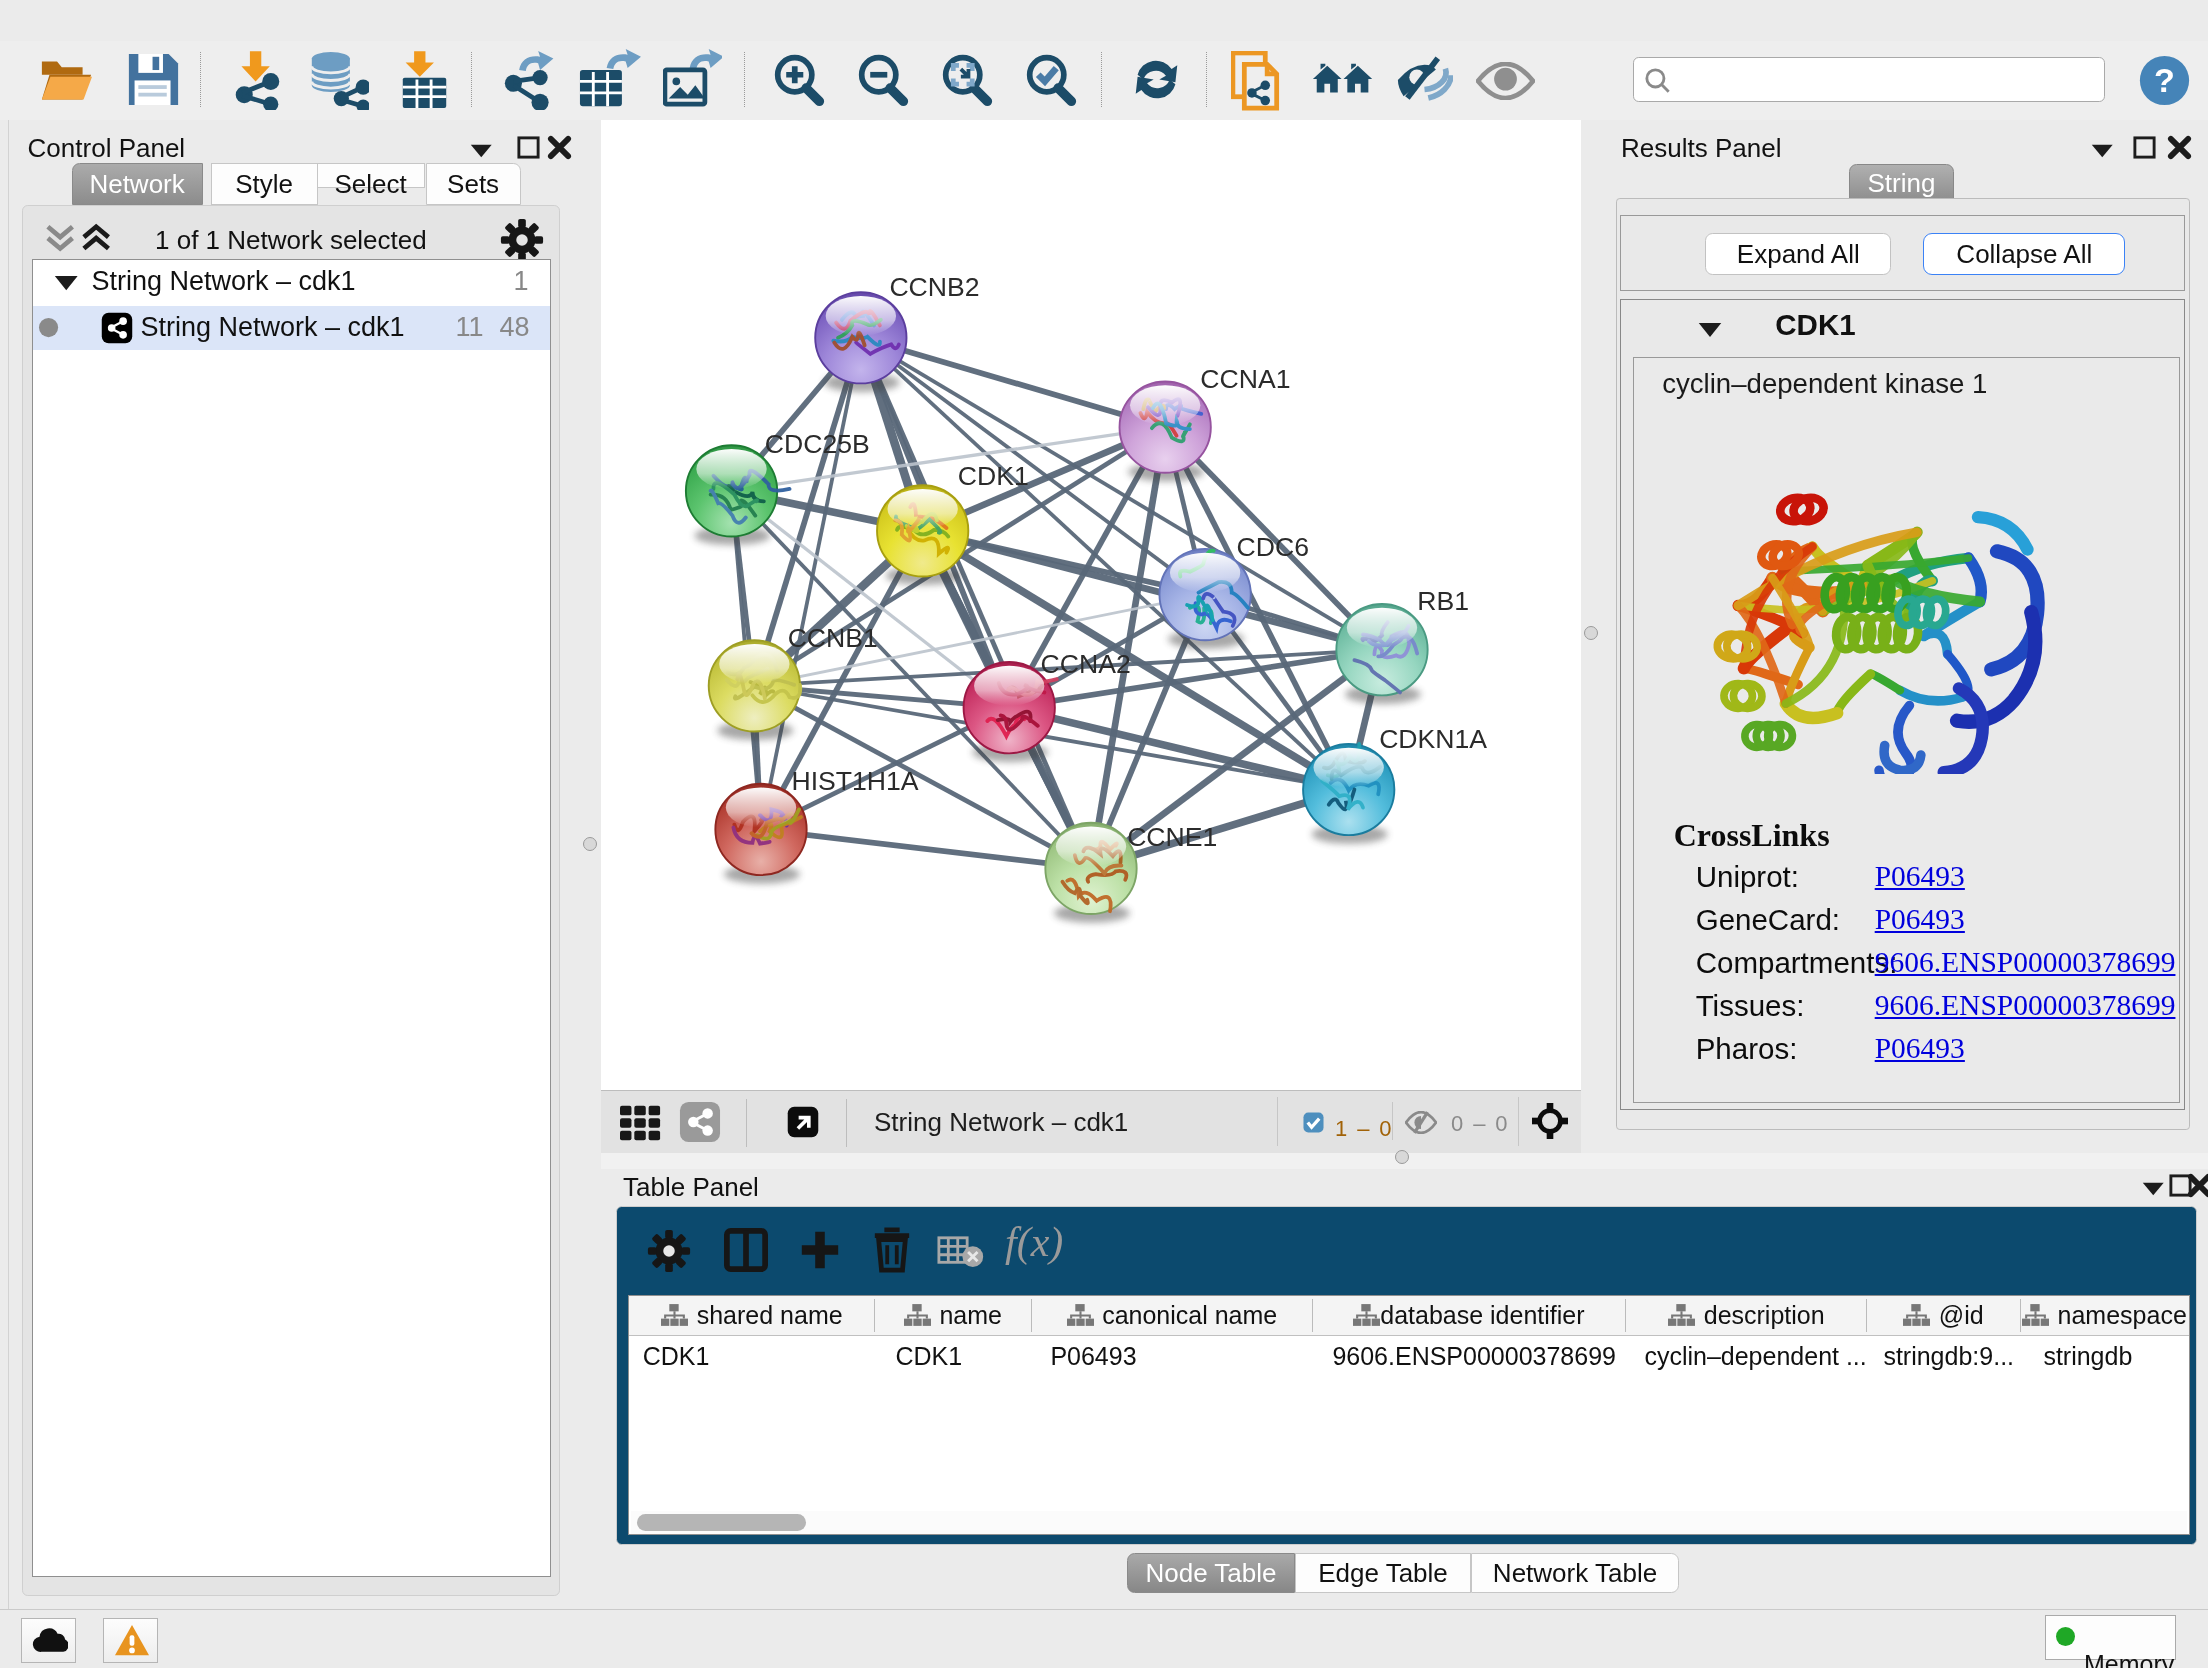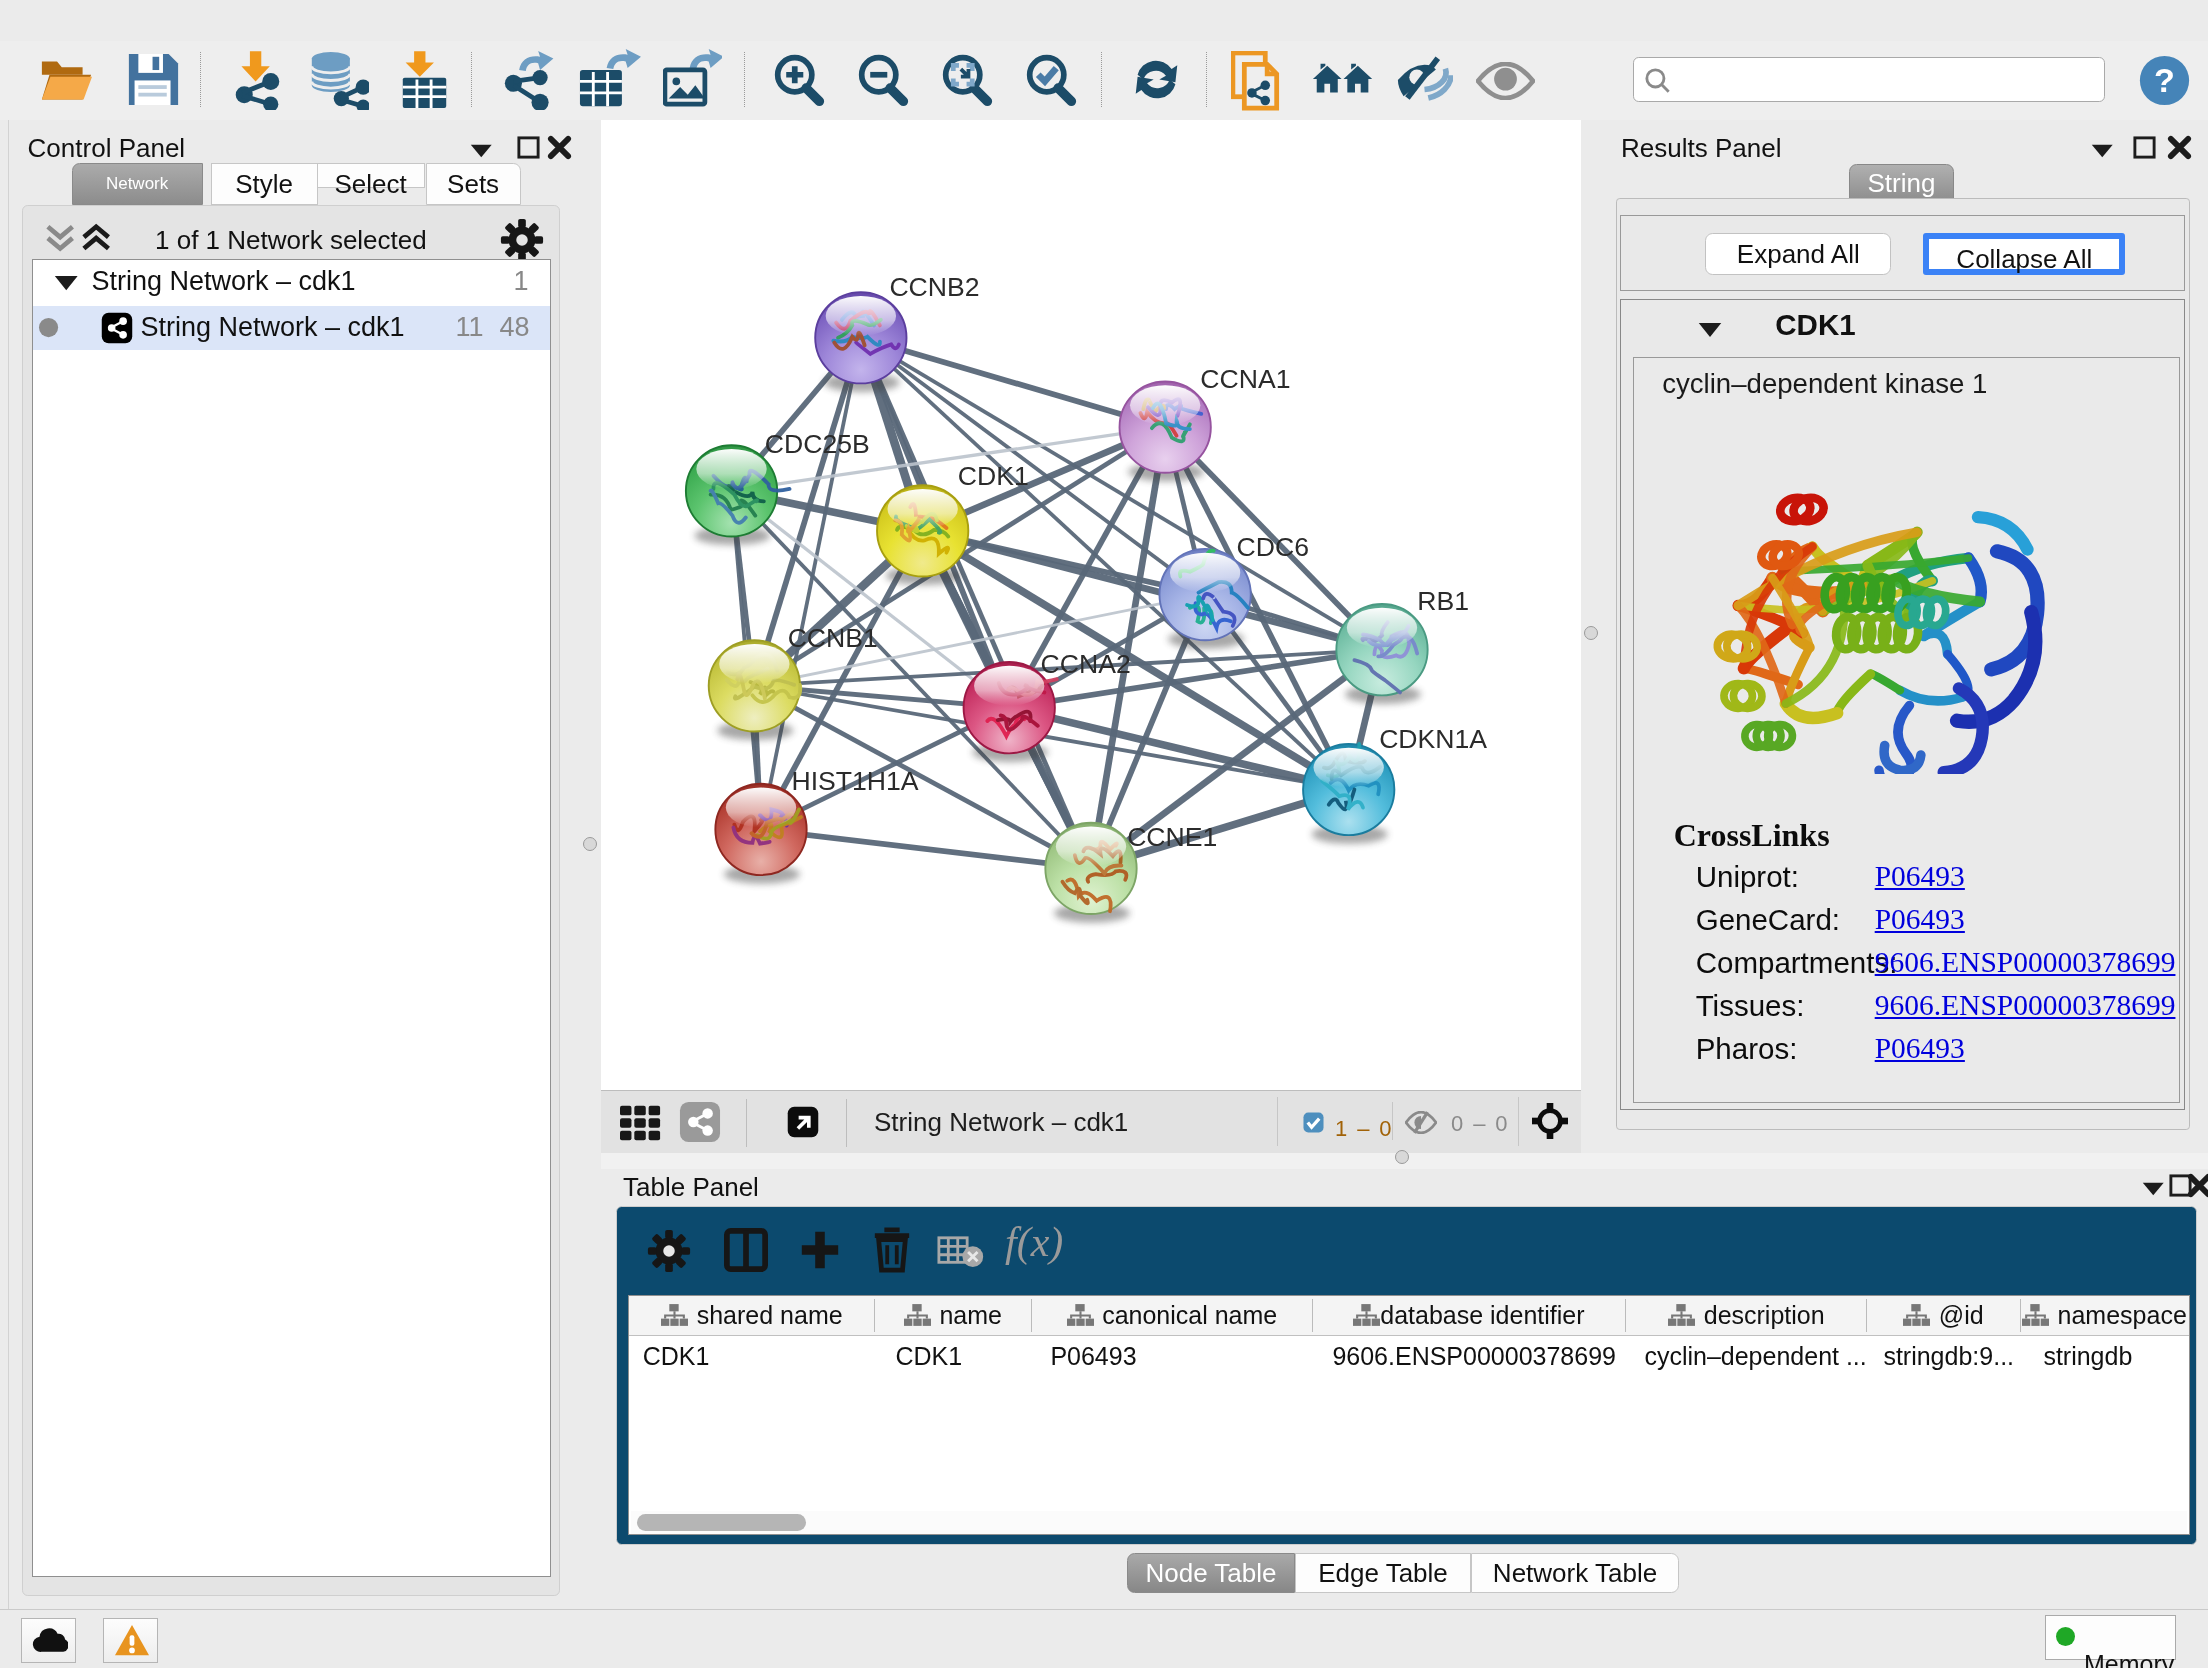--- a/index.html
+++ b/index.html
@@ -173,21 +173,21 @@
   <svg class="abs" style="left:458px;top:21px" width="28.5" height="19" viewBox="0 0 30 20">
         <path d="M4 4 h22 l-11 13 z" fill="#1c1c1c"></path>
       </svg>
   <svg class="abs" style="left:507px;top:15px" width="25" height="25" viewBox="0 0 26 26">
         <rect x="3" y="3" width="20" height="20" fill="none" stroke="#1c1c1c" stroke-width="3"></rect>
       </svg>
   <svg class="abs" style="left:538px;top:15px" width="25" height="25" viewBox="0 0 26 26">
         <path d="M4 4 L22 22 M22 4 L4 22" stroke="#1c1c1c" stroke-width="6" stroke-linecap="round"></path>
       </svg>
 
-  <div class="abs" style="left:63px;top:43px;width:131px;height:42px;background:linear-gradient(#ababab,#8c8c8c);border:1px solid #8a8a8a;border-radius:7.6px 0 0 0;color:#fff;font-size:17px;text-align:center;line-height:40px;">Network</div>
+  <div class="abs" style="left:63px;top:43px;width:131px;height:42px;background:linear-gradient(#ababab,#8c8c8c);border:1px solid #8a8a8a;border-radius:7.6px 0 0 0;color:#fff;font-size:26px;text-align:center;line-height:40px;">Network</div>
   <div class="abs" style="left:202px;top:43px;width:107px;height:42px;background:#fdfdfd;border:1px solid #c6c6c6;color:#111;font-size:26px;text-align:center;line-height:40px;">Style</div>
   <div class="abs" style="left:308px;top:43px;width:108px;height:25px;background:#fdfdfd;border:1px solid #c6c6c6;color:#111;font-size:26px;text-align:center;line-height:40px;">Select</div>
   <div class="abs" style="left:417px;top:43px;width:95px;height:42px;background:#fdfdfd;border:1px solid #c6c6c6;border-radius:0 7.6px 0 0;color:#111;font-size:26px;text-align:center;line-height:40px;">Sets</div>
 
   <div class="abs" style="left:13.3px;top:85px;width:538px;height:1391px;background:#e4e4e4;border:1px solid #cfcfcf;border-radius:5.7px;">
 
     <svg class="abs" style="left:19px;top:17px" width="42" height="34" viewBox="0 0 44 36">
           <path d="M6 4 l13 11 13 -11 M6 16 l13 11 13 -11" stroke="#8a8a8a" stroke-width="5" fill="none"></path>
         </svg>
     <svg class="abs" style="left:55px;top:17px" width="42" height="34" viewBox="0 0 44 36">
@@ -588,21 +588,21 @@
   <svg class="abs" style="left:527px;top:15px" width="25" height="25" viewBox="0 0 26 26">
         <rect x="3" y="3" width="20" height="20" fill="none" stroke="#1c1c1c" stroke-width="3"></rect>
       </svg>
   <svg class="abs" style="left:562px;top:15px" width="25" height="25" viewBox="0 0 26 26">
         <path d="M4 4 L22 22 M22 4 L4 22" stroke="#1c1c1c" stroke-width="6" stroke-linecap="round"></path>
       </svg>
   <div class="abs" style="left:244px;top:44px;width:105px;height:38px;background:linear-gradient(#b0b0b0,#8d8d8d);border:1px solid #888;border-radius:7.6px 7.6px 0 0;color:#fff;font-size:26px;text-align:center;line-height:36px;">String</div>
   <div class="abs" style="left:10.5px;top:78px;width:574px;height:932px;background:#e9e9e9;border:1px solid #bbb;border-radius:3.8px;">
     <div class="abs" style="left:3.8px;top:16px;width:565px;height:76px;border:1px solid #999;background:#e9e9e9;">
       <div class="abs" style="left:84px;top:17px;width:186px;height:42px;background:#fff;border:1px solid #c2c2c2;border-radius:7.6px;font-size:26px;text-align:center;line-height:40px;color:#111;">Expand All</div>
-      <div class="abs" style="left:302px;top:17px;width:202px;height:42px;background:#fff;border:6px solid #3b82f6;border-radius:3px;font-size:26px;text-align:center;line-height:40px;color:#111;">Collapse All</div>
+      <div class="abs" style="left:302px;top:17px;width:202px;height:42px;background:#fff;border:1px solid #3b82f6;border-radius:9px;font-size:26px;text-align:center;line-height:40px;color:#111;">Collapse All</div>
     </div>
     <div class="abs" style="left:3.8px;top:100px;width:565px;height:811px;border:1px solid #888;background:#e9e9e9;">
       <svg class="abs" style="left:74px;top:19px" width="30" height="21" viewBox="0 0 32 22">
             <path d="M4 4 h24 l-12 15 z" fill="#1c1c1c"></path>
           </svg>
       <span class="abs" style="left:154px;top:7.6px;font-size:29.5px;font-weight:bold;color:#111;">CDK1</span>
       <div class="abs" style="left:11.4px;top:57px;width:547px;height:746px;border:1px solid #999;background:#eaeaea;">
         <span class="abs" style="left:28.5px;top:9.5px;font-size:27.6px;color:#1a1a1a;">cyclin–dependent kinase 1</span>
         <svg class="abs" style="left:49px;top:102px" width="373" height="314" viewBox="0 0 392 330">
               <g fill="none" stroke-linecap="round">

